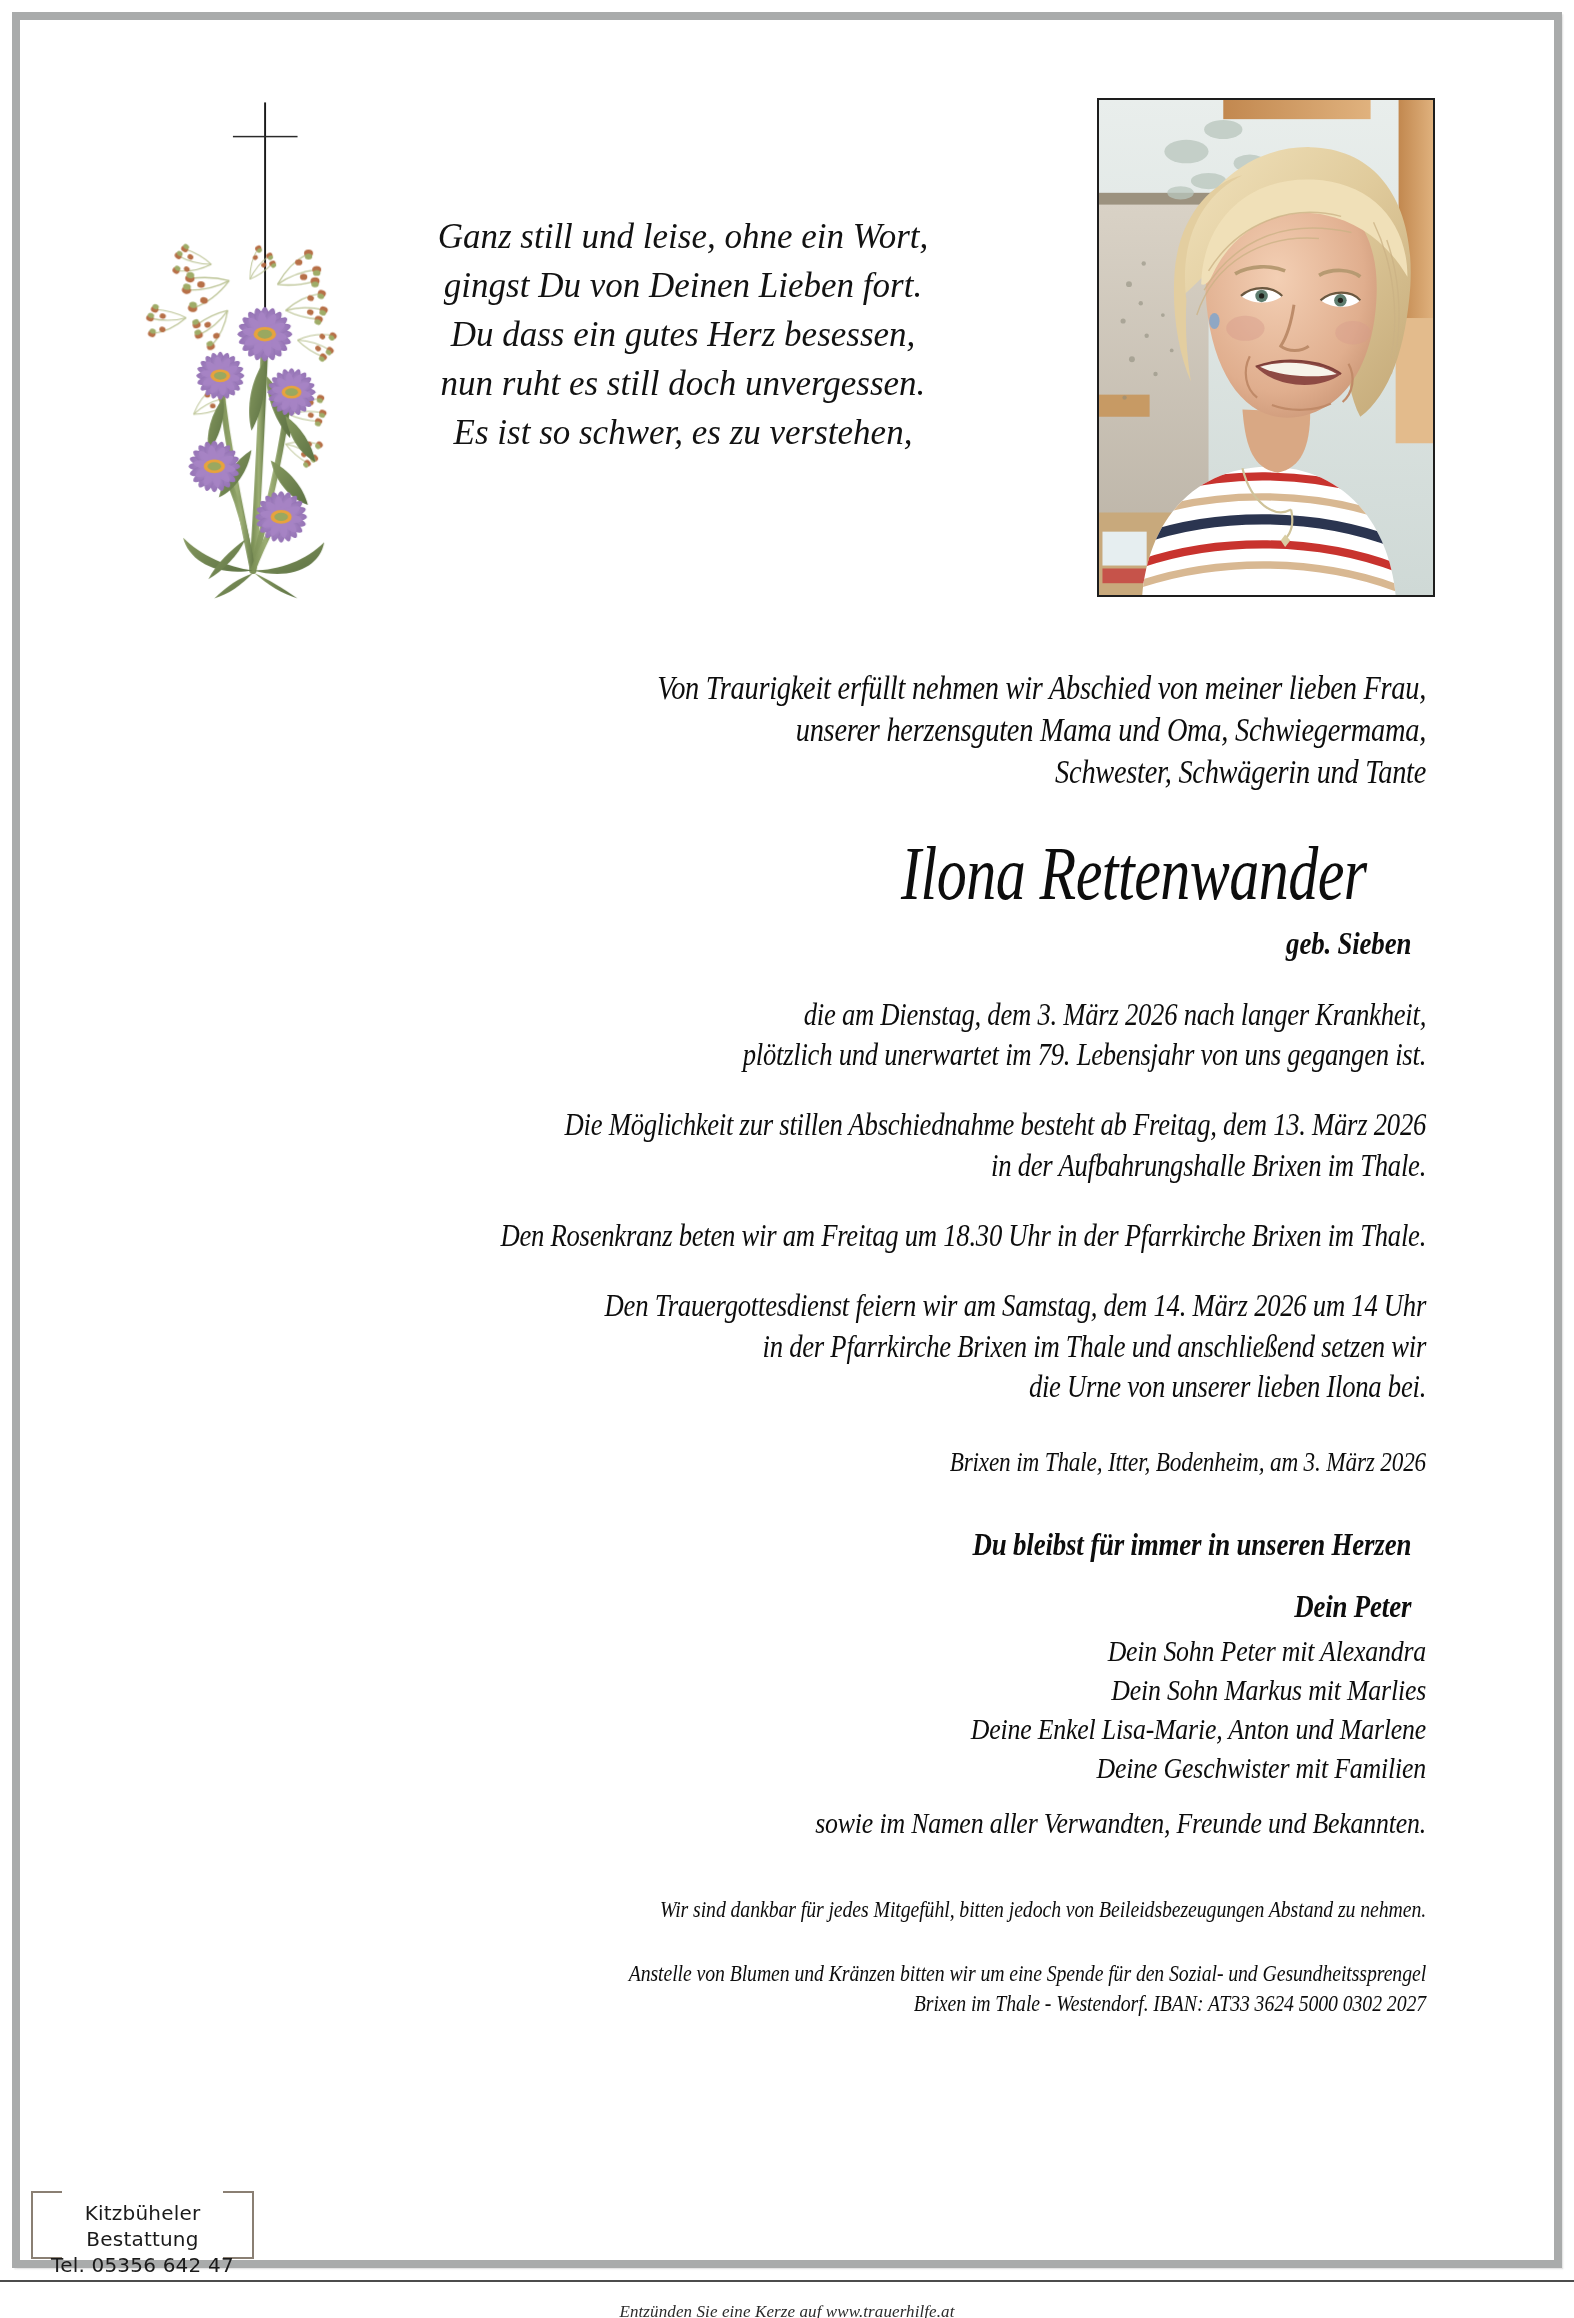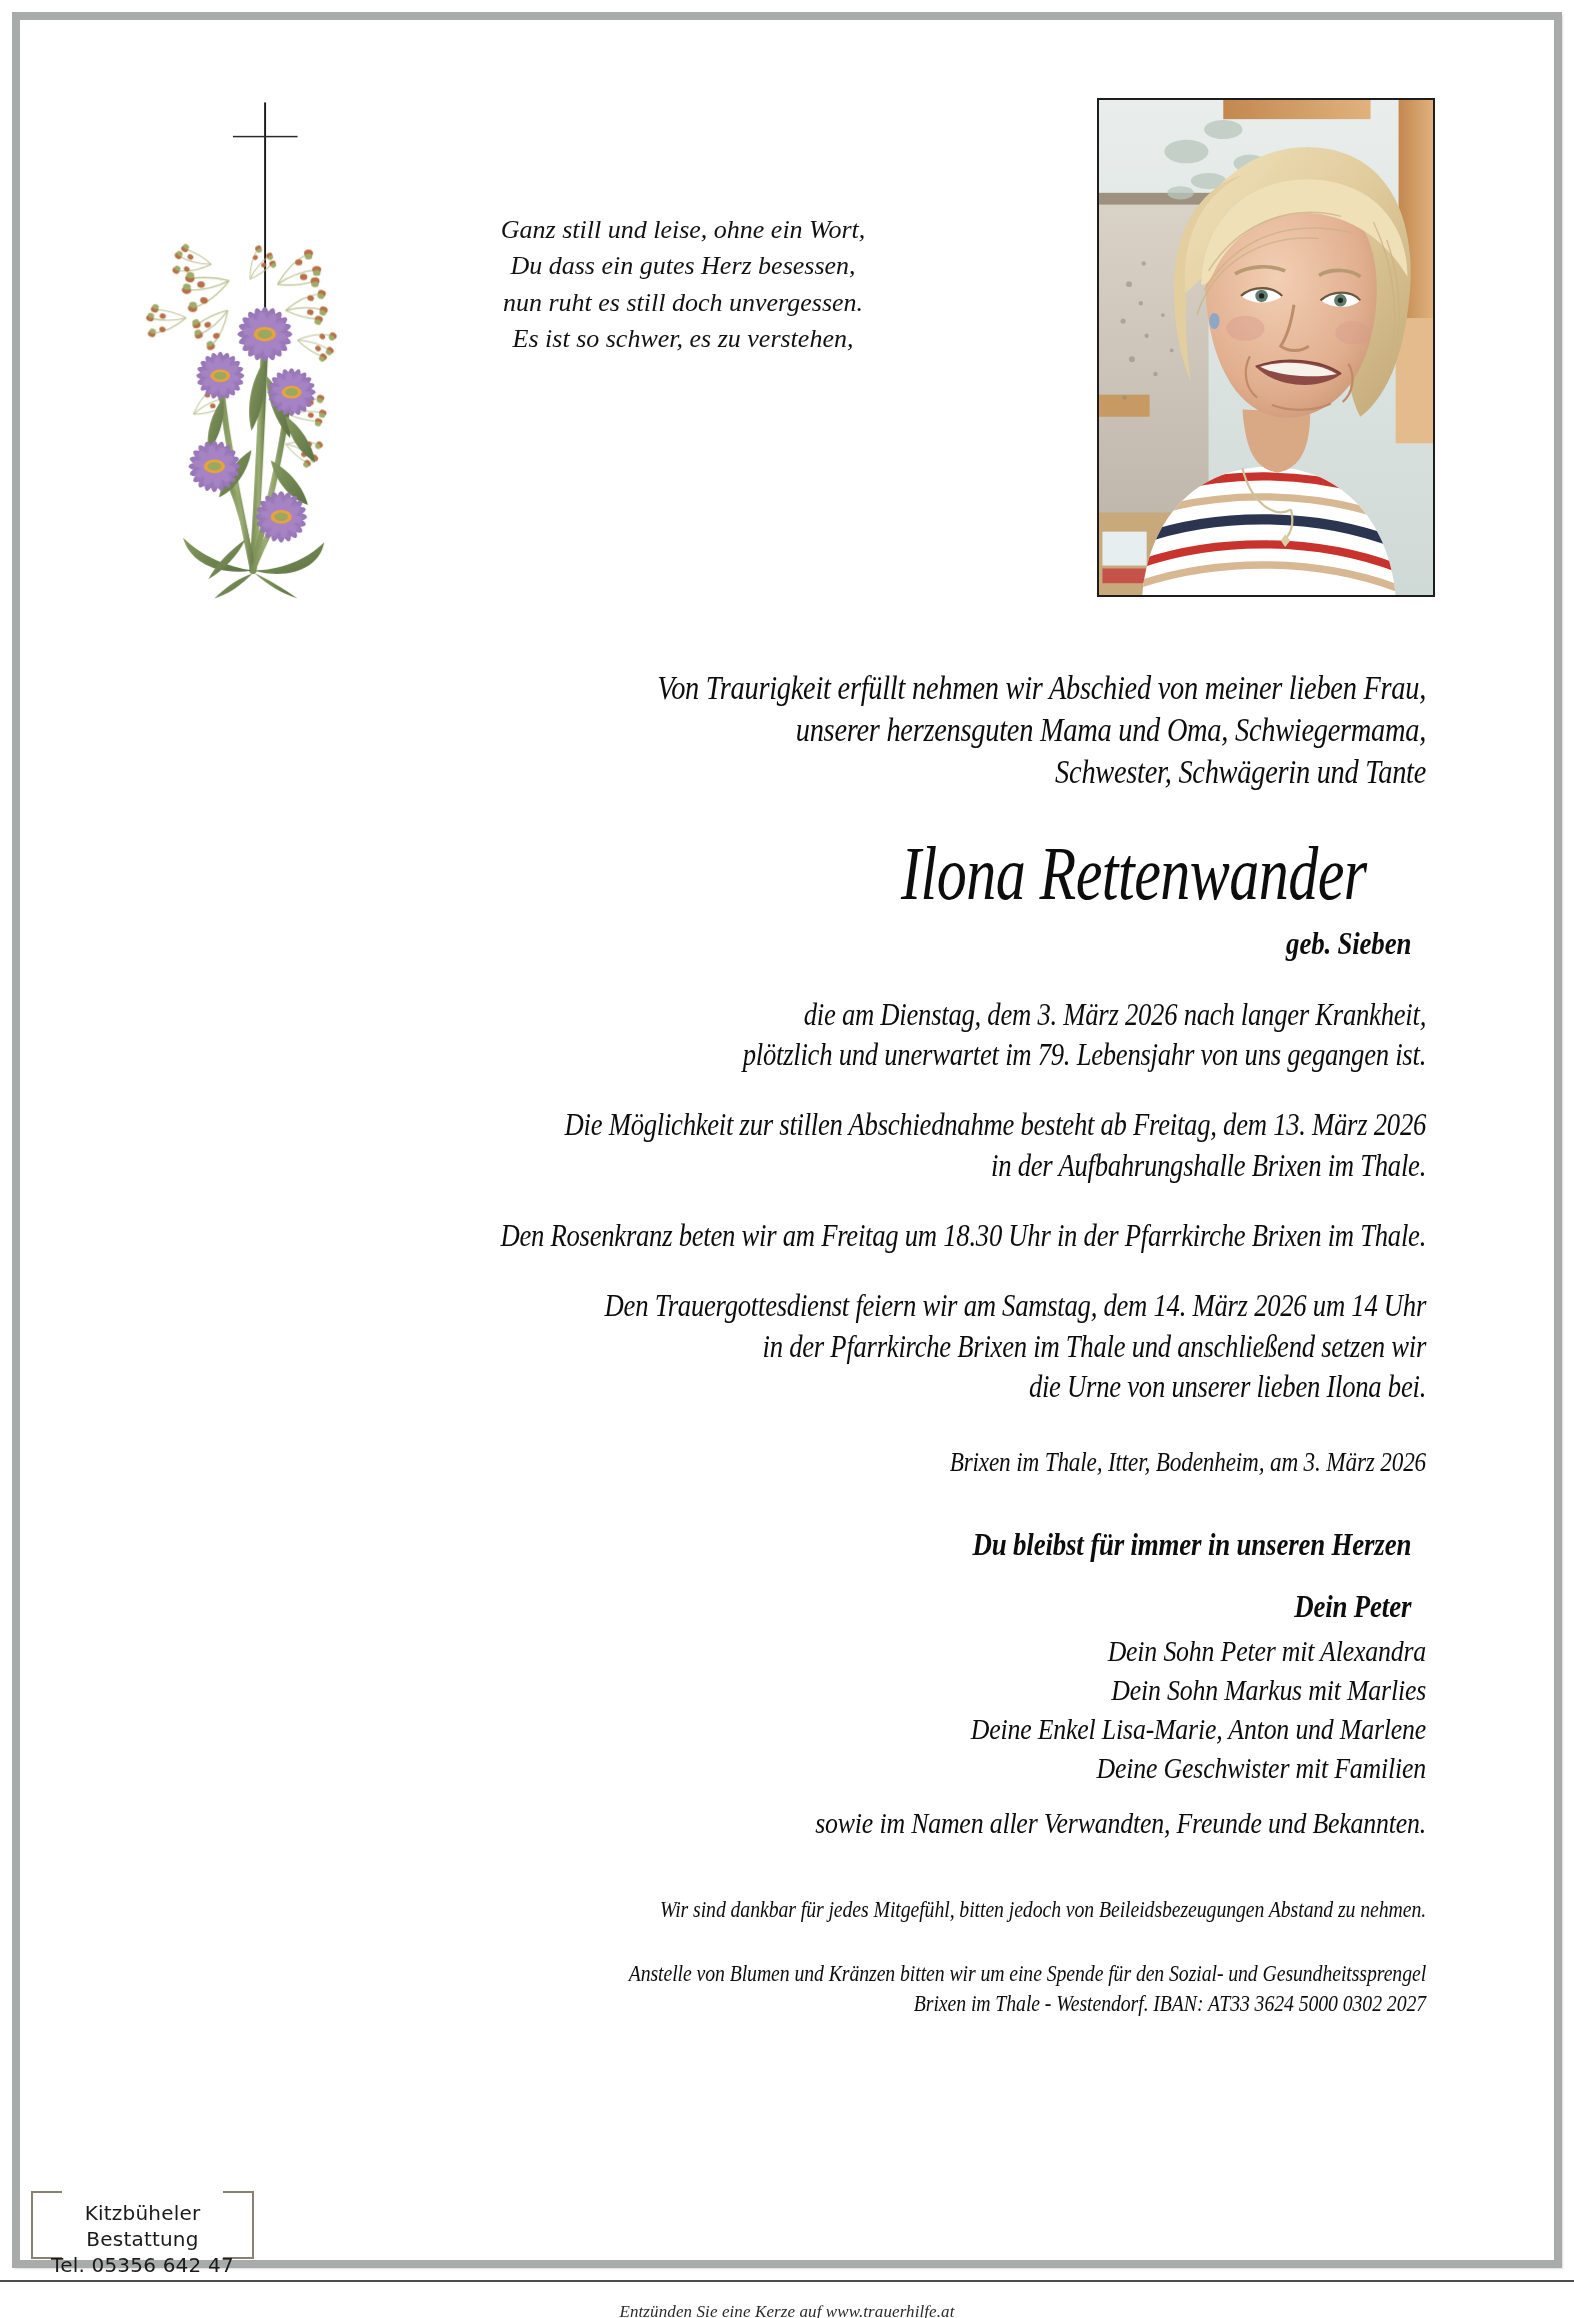--- a/index.html
+++ b/index.html
@@ -66,21 +66,21 @@
   #photo-frame svg { display: block; width: 100%; height: 100%; }
 
   
   #poem {
     position: absolute;
     left: 416px; top: 212px;
     width: 534px;
     text-align: center;
     font-family: "Liberation Serif", serif;
     font-style: italic;
-    font-size: 26px;
+    font-size: 35px;
     line-height: 1.40;
     color: #121212;
   }
   #poem div { white-space: nowrap; }
 
   
   #body-col {
     position: absolute;
     left: 45px; top: 668px;
     width: 1485px;
@@ -446,20 +446,21 @@
       <path d="M206,348 C196,368 200,392 216,404" stroke="#c08a68" stroke-width="3" fill="none"></path>
       <path d="M340,358 C350,376 346,398 332,410" stroke="#c08a68" stroke-width="3" fill="none"></path>
       <path d="M236,414 C262,424 296,422 316,412" stroke="#c08a68" stroke-width="3" fill="none"></path>
 
       <ellipse cx="158" cy="300" rx="7" ry="11" fill="#8fa7c4"></ellipse>
     </svg>
   </div>
 
   <div id="poem">
     <div>Ganz still und leise, ohne ein Wort,</div>
+    <div>gingst Du von Deinen Lieben fort.</div>
     <div>Du dass ein gutes Herz besessen,</div>
     <div>nun ruht es still doch unvergessen.</div>
     <div>Es ist so schwer, es zu verstehen,</div>
   </div>
 
   <div id="body-col">
 
     <div class="cond intro">
       <div>Von Traurigkeit erfüllt nehmen wir Abschied von meiner lieben Frau,</div>
       <div>unserer herzensguten Mama und Oma, Schwiegermama,</div>

